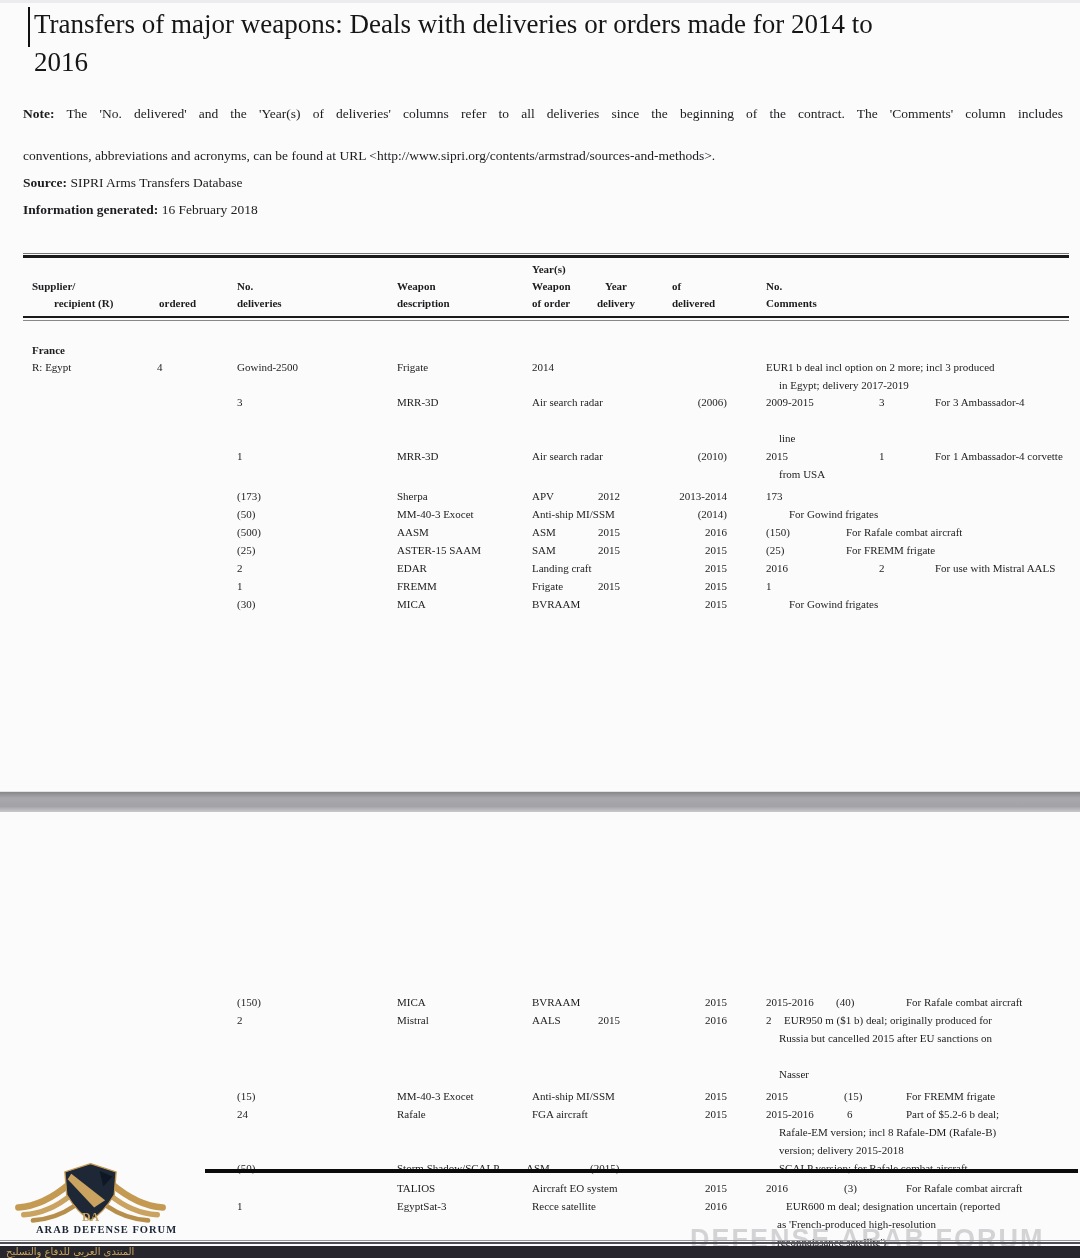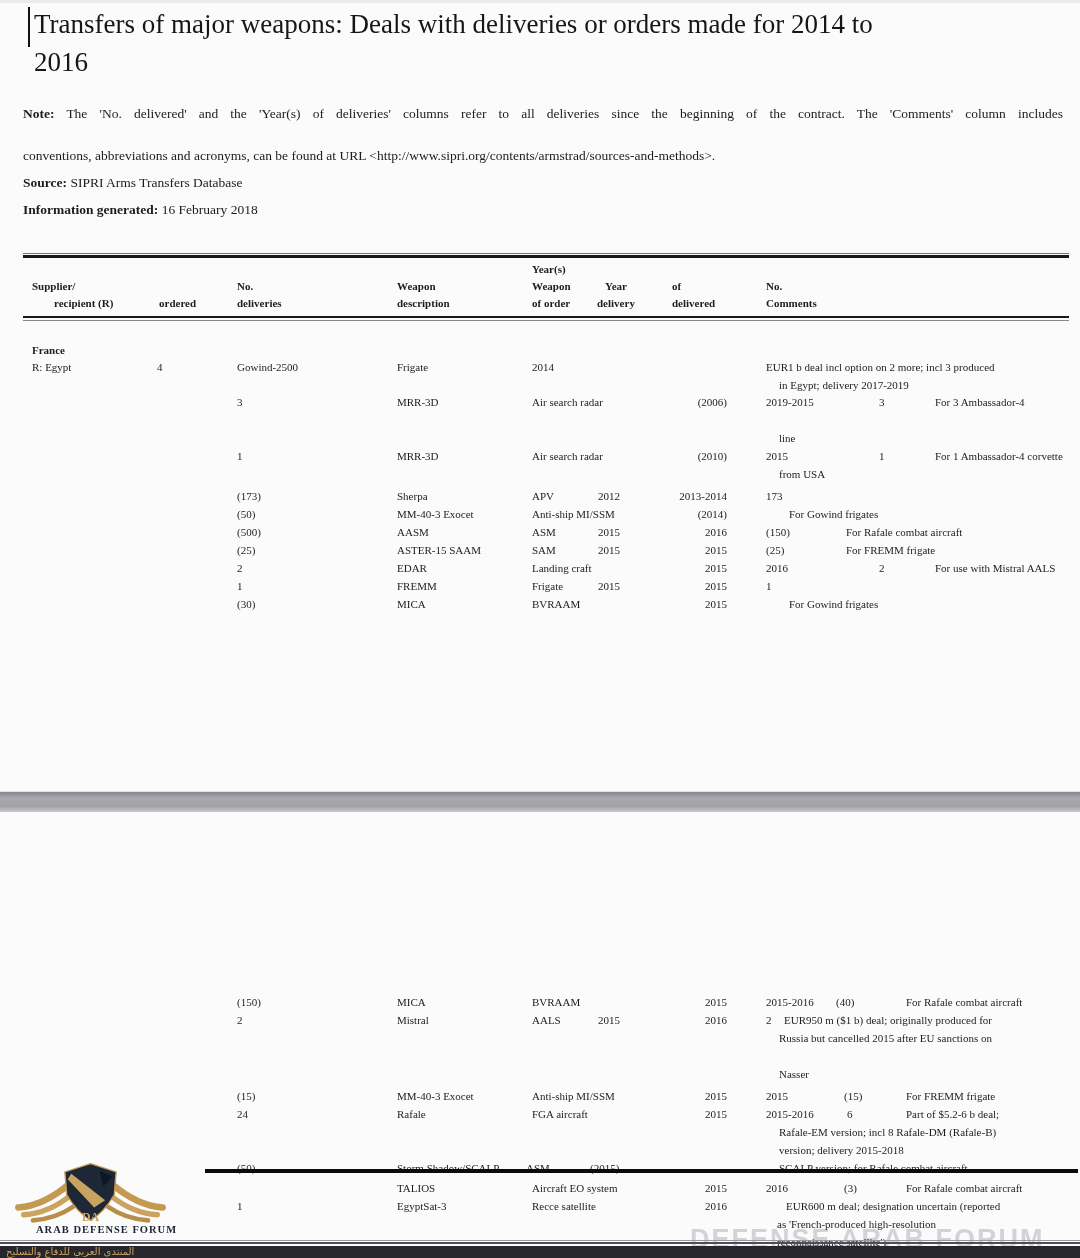--- a/index.html
+++ b/index.html
@@ -107,21 +107,21 @@
         <span class="tcell" style="left: 757px;">EUR1 b deal incl option on 2 more; incl 3 produced</span>
       </div>
       <div class="tline" style="top: 378px;">
         <span class="tcell" style="left: 770px;">in Egypt; delivery 2017-2019</span>
       </div>
       <div class="tline" style="top: 395px;">
         <span class="tcell" style="left: 228px;">3</span>
         <span class="tcell" style="left: 388px;">MRR-3D</span>
         <span class="tcell" style="left: 523px;">Air search radar</span>
         <span class="tcell ralign">(2006)</span>
-        <span class="tcell" style="left: 757px;">2019-2015</span>
+        <span class="tcell" style="left: 757px;">2009-2015</span>
         <span class="tcell" style="left: 870px;">3</span>
         <span class="tcell" style="left: 926px;">For 3 Ambassador-4</span>
       </div>
       <div class="tline" style="top: 431px;">
         <span class="tcell" style="left: 770px;">line</span>
       </div>
       <div class="tline" style="top: 449px;">
         <span class="tcell" style="left: 228px;">1</span>
         <span class="tcell" style="left: 388px;">MRR-3D</span>
         <span class="tcell" style="left: 523px;">Air search radar</span>

